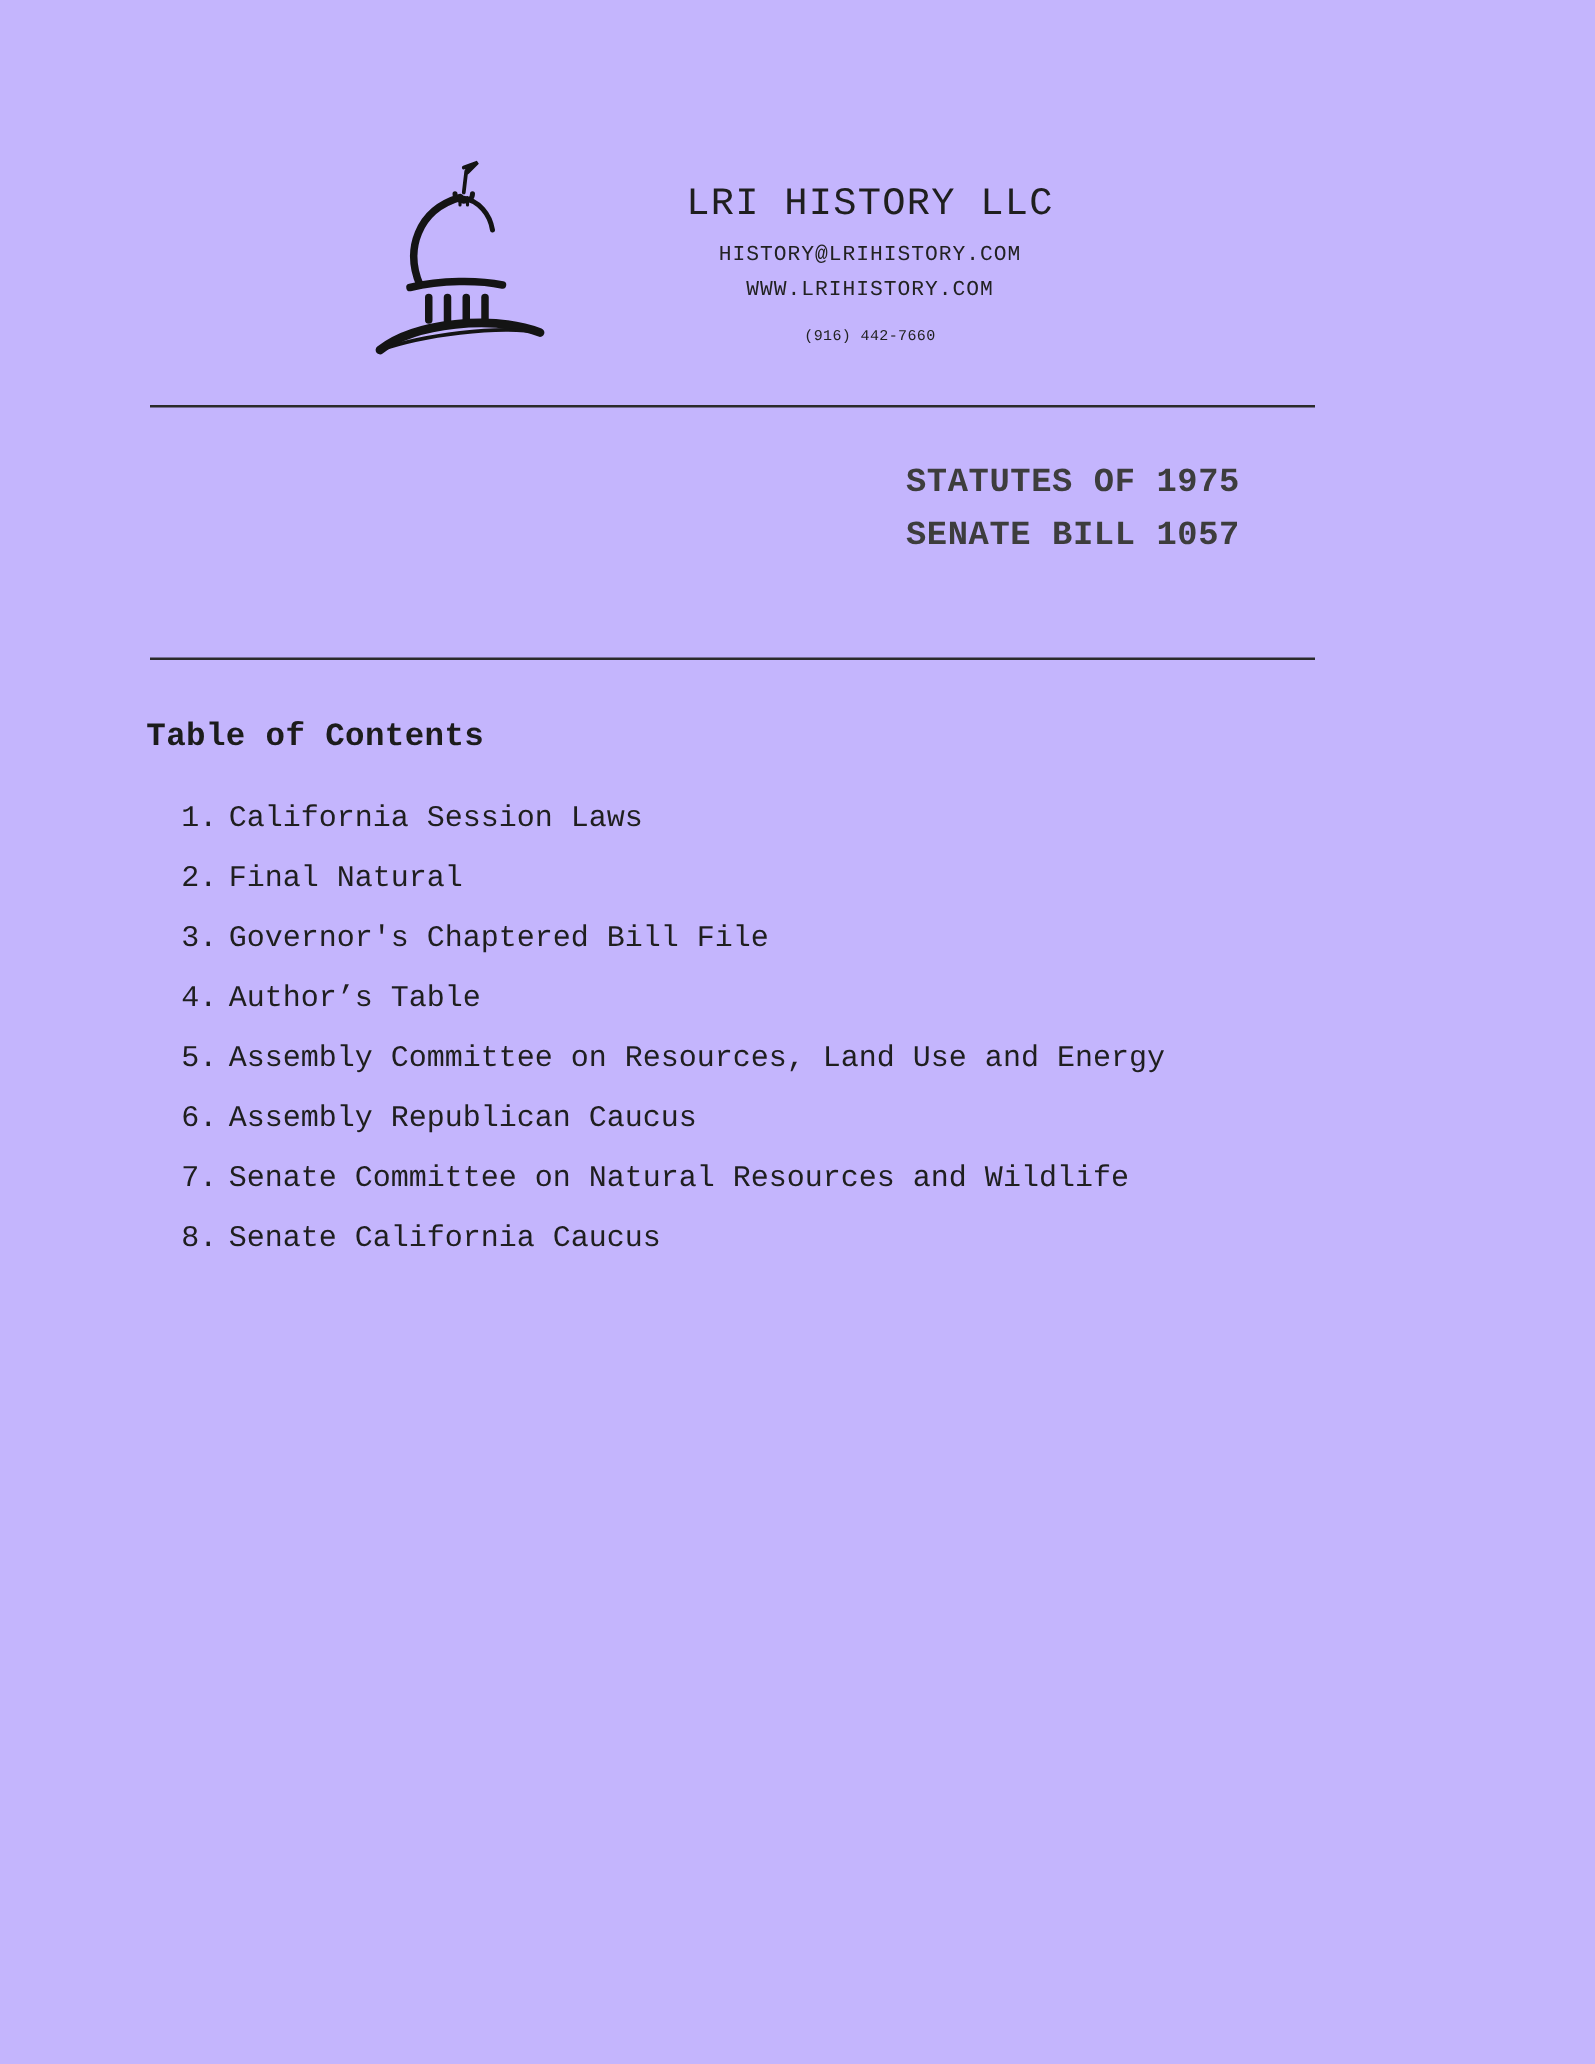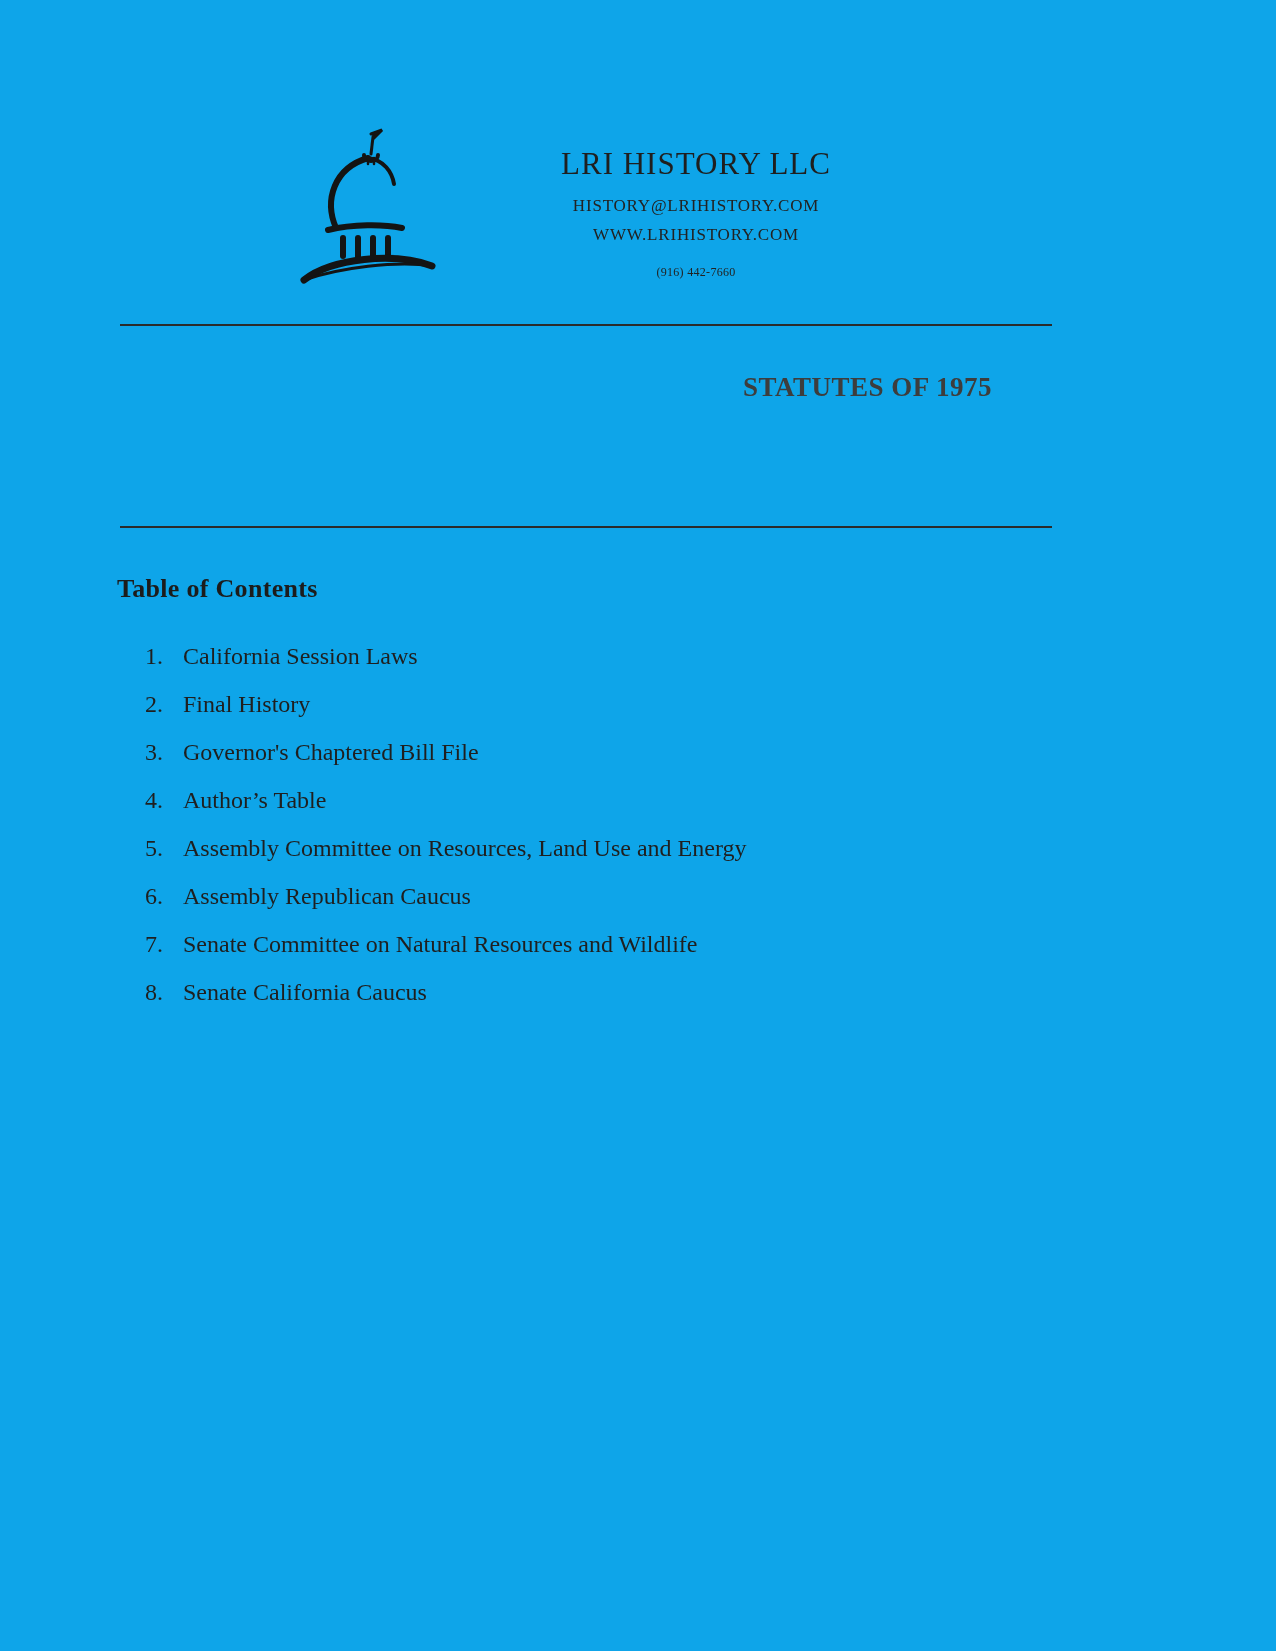--- a/index.html
+++ b/index.html
@@ -5,23 +5,24 @@
   * { margin: 0; padding: 0; box-sizing: border-box; }
   html, body {
     background: #e8e8e8;
     font-family: "Liberation Serif", "DejaVu Serif", serif;
   }
   .page {
     position: relative;
     width: 1276px;
     height: 1651px;
     margin: 0 auto;
-    background: #0ea5e9;
+    background: #c4b5fd;
     color: #1a1a1a;
     overflow: hidden;
+    font-family: Liberation Mono, monospace;
   }
 
   
   .header {
     display: flex;
     align-items: flex-start;
     padding-top: 128px;
     padding-left: 298px;
   }
   .logo-wrap {
@@ -153,32 +154,33 @@
       <div class="contact-line">WWW.LRIHISTORY.COM</div>
       <div class="phone-line">(916) 442-7660</div>
     </div>
   </div>
 
   <div class="rule rule-1"></div>
   <div class="rule rule-2"></div>
 
   <div class="title-block">
     <div class="title-line">STATUTES OF 1975</div>
+    <div class="title-line">SENATE BILL 1057</div>
   </div>
 
   <div class="toc">
     <div class="toc-heading">Table of Contents</div>
     <div class="toc-list">
       <div class="toc-item">
         <span class="toc-num">1.</span>
         <span class="toc-label">California Session Laws</span>
       </div>
       <div class="toc-item">
         <span class="toc-num">2.</span>
-        <span class="toc-label">Final History</span>
+        <span class="toc-label">Final Natural</span>
       </div>
       <div class="toc-item">
         <span class="toc-num">3.</span>
         <span class="toc-label">Governor's Chaptered Bill File</span>
       </div>
       <div class="toc-item">
         <span class="toc-num">4.</span>
         <span class="toc-label">Author’s Table</span>
       </div>
       <div class="toc-item">

